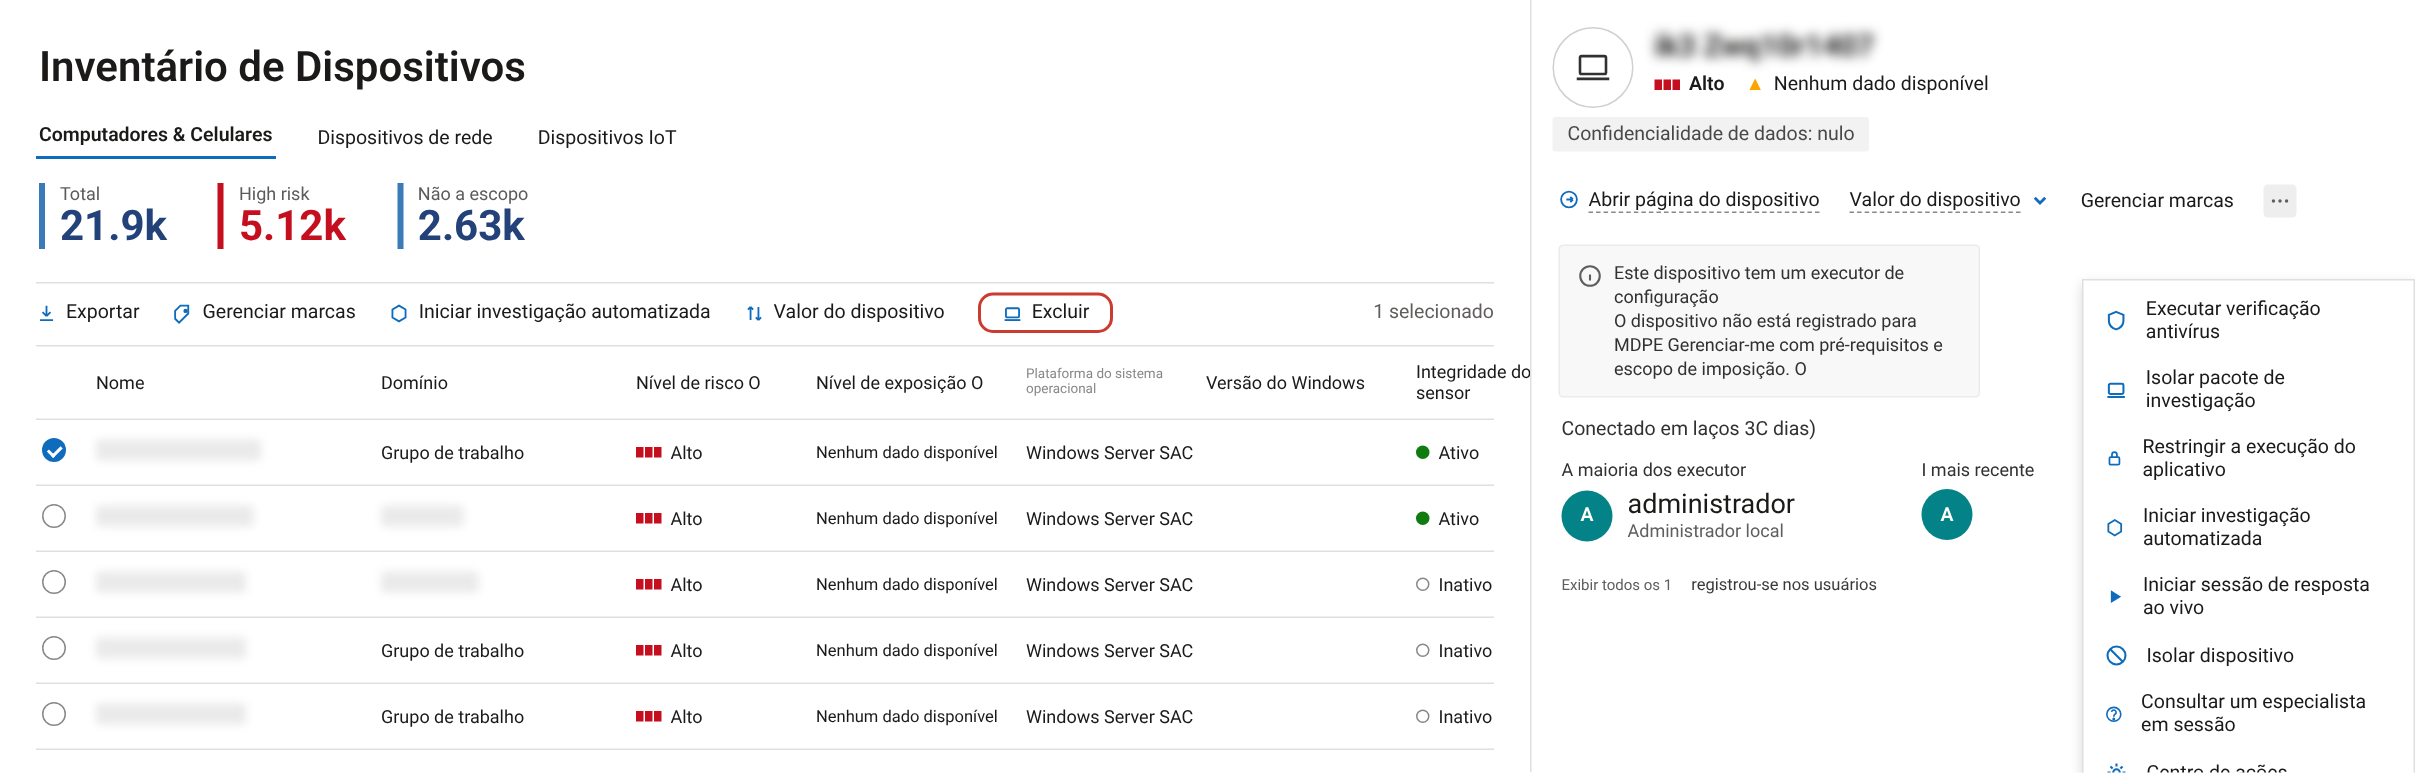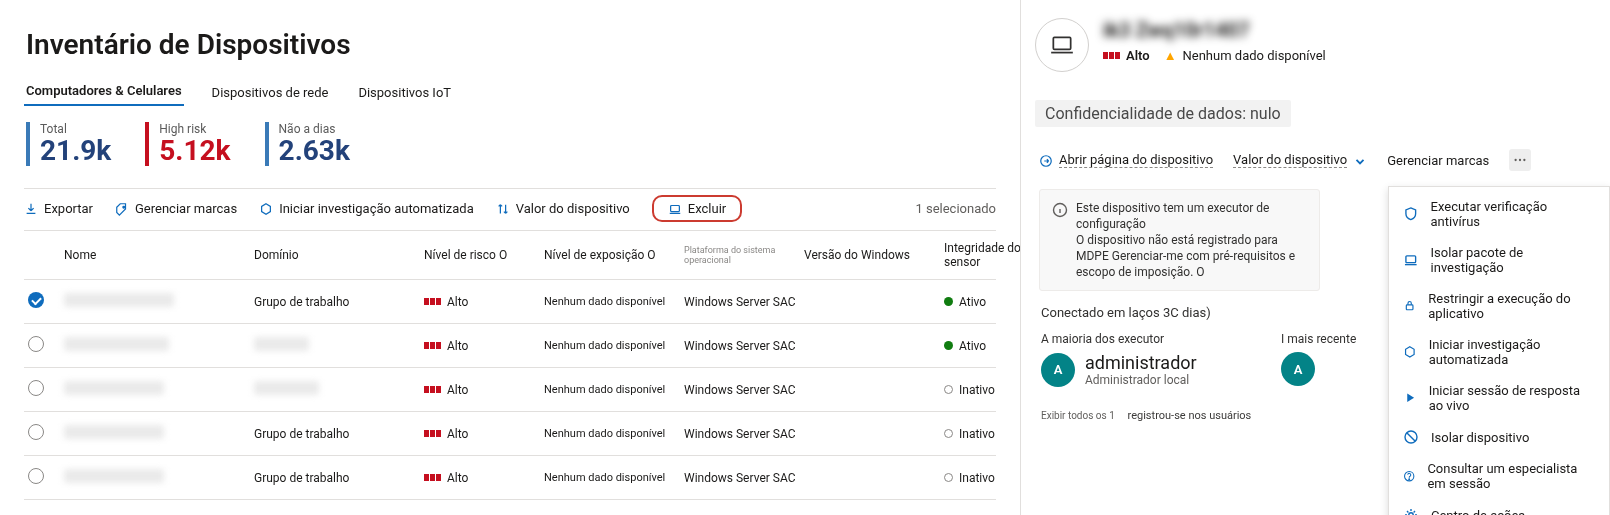--- a/index.html
+++ b/index.html
@@ -92,26 +92,26 @@
   .laptop{
     width:54px;height:54px;border:1px solid #d2d0ce;border-radius:50%;
     display:flex;align-items:center;justify-content:center;color:#323130;
   }
   .p-title{font-size:20px;font-weight:700;filter:blur(4px);}
   .p-sub{display:flex;align-items:center;gap:14px;margin-top:6px;font-size:13px;}
   .p-sub .sev{display:flex;align-items:center;gap:6px;font-weight:600;}
   .p-sub .warn{display:flex;align-items:center;gap:6px;}
   .p-sub .warn-icon{color:var(--orange);}
   .badge{
-    display:inline-block;margin-top:28px;background:#f2f2f2;font-size:16px;
+    display:inline-block;margin-top:6px;background:#f2f2f2;font-size:13px;
     padding:4px 10px;border-radius:2px;color:#494949;
   }
 
   .p-links{display:flex;align-items:center;gap:20px;margin:22px 4px 0 4px;font-size:13px;}
-  .p-link{display:flex;align-items:flex-end;gap:6px;color:var(--text);cursor:pointer;}
+  .p-link{display:flex;align-items:flex-start;gap:6px;color:var(--text);cursor:pointer;}
   .p-link .dline{border-bottom:1px dashed #8a8886;}
   .p-link svg{color:var(--blue);width:14px;height:14px;}
   .dots{width:22px;height:22px;background:#eee;border-radius:3px;display:flex;align-items:center;justify-content:center;}
 
   .info-card{
     margin:18px 280px 0 4px; 
     background:#f8f8f8;border:1px solid #edebe9;border-radius:3px;
     padding:10px 12px;font-size:12px;color:#323130;line-height:16px;
     display:flex;gap:8px;
   }
@@ -159,21 +159,21 @@
   <div class="stats">
     <div class="stat total">
       <div class="lbl">Total</div>
       <div class="val">21.9k</div>
     </div>
     <div class="stat high">
       <div class="lbl">High risk</div>
       <div class="val">5.12k</div>
     </div>
     <div class="stat nob">
-      <div class="lbl">Não a dias</div>
+      <div class="lbl">Não a escopo</div>
       <div class="val">2.63k</div>
     </div>
   </div>
 
   <div class="toolbar">
     <div class="tbtn">
       <svg viewBox="0 0 16 16" fill="none" stroke="currentColor" stroke-width="1.4">
           <path d="M8 2v8m0 0l-3-3m3 3l3-3M3 13h10"></path>
         </svg>
       <span>Exportar</span>

